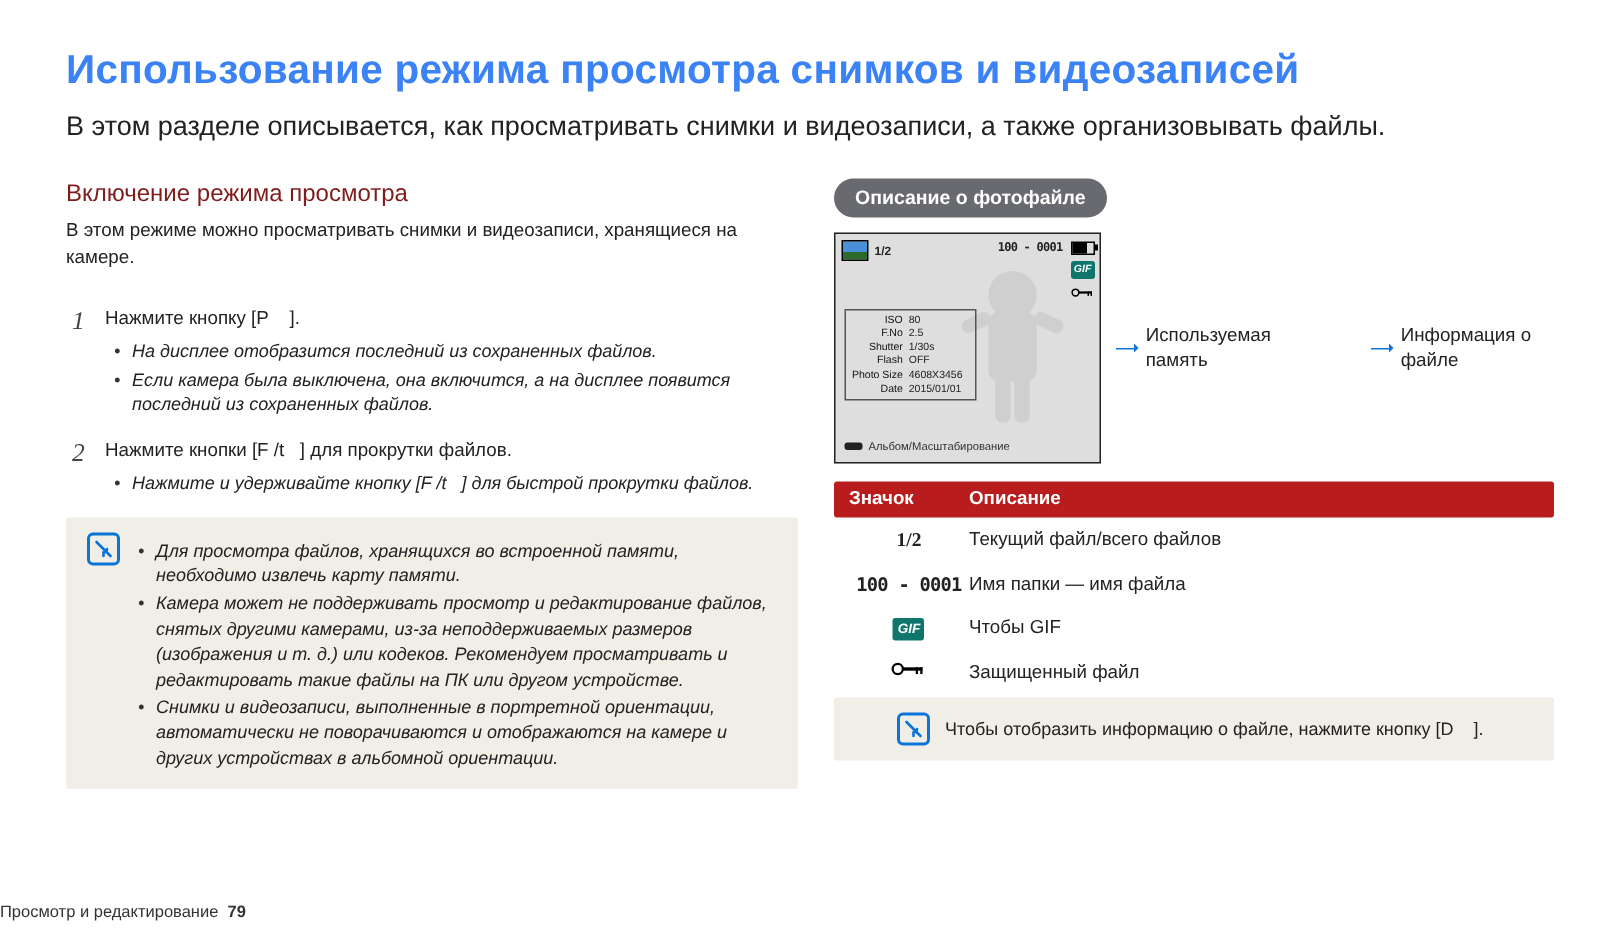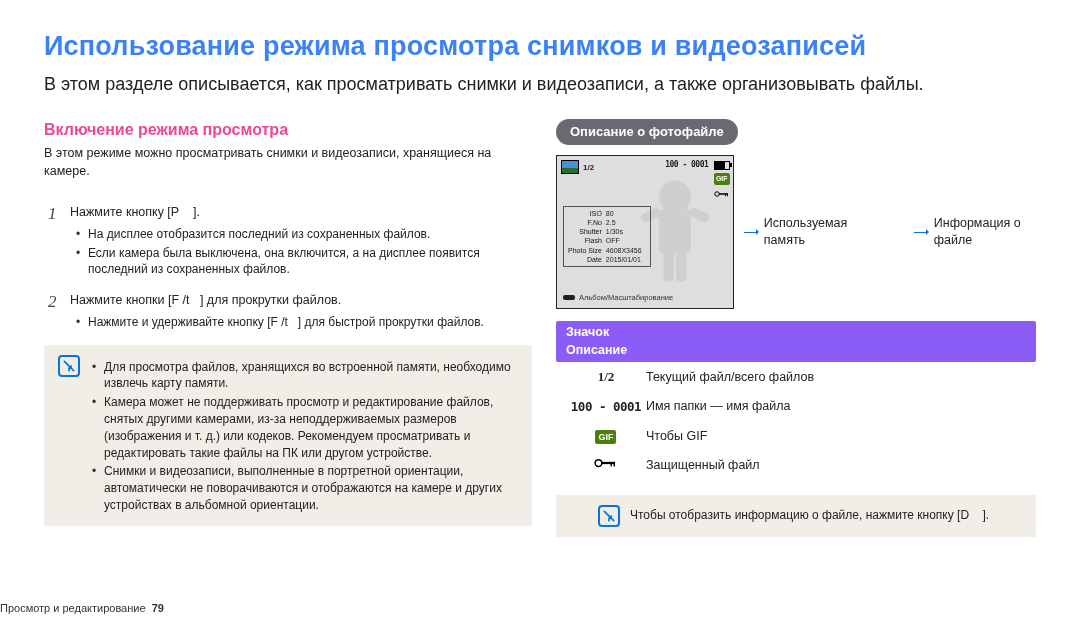--- a/index.html
+++ b/index.html
@@ -28,22 +28,22 @@
     font-size: 18px;
     margin-bottom: 22px;
   }
   .cols {
     display: flex;
     gap: 24px;
   }
   .left { width: 490px; }
   .right { flex: 1; }
   h2.section-title {
-    color: #ec4899;
-    font-weight: 700;
+    color: #7f1d1d;
+    font-weight: 400;
     font-size: 16px;
     margin: 0 0 4px 0;
   }
   .para {
     font-size: 12.5px;
     margin-bottom: 24px;
   }
   ol.steps {
     list-style: none;
     padding: 0 0 0 4px;
@@ -63,21 +63,21 @@
     font-family: Georgia, serif;
     font-size: 17px;
     color: #444;
   }
   ul.sub {
     list-style: none;
     padding: 0 0 0 18px;
     margin: 4px 0 0 0;
     font-size: 12px;
   }
-  ul.sub > li { position: relative; margin-bottom: 2px; }
+  ul.sub > li { position: relative; margin-bottom: 2px; font-style: italic; }
   ul.sub > li:before {
     content: "•";
     position: absolute;
     left: -12px;
     top: 0;
     color: #333;
   }
   .note-box {
     display: flex;
     gap: 10px;
@@ -139,23 +139,24 @@
   }
   .batt {
     display: inline-block; width: 14px; height: 7px; border: 1px solid #000;
     background: linear-gradient(to right, #000 70%, #dedede 70%);
     vertical-align: middle; margin-left: 3px;
     position: relative;
   }
   .batt:after { content:""; position:absolute; right:-3px; top:1.5px; width:2px; height:4px; background:#000; }
   .gif-icon {
     display: inline-block;
-    background: #4d7c0f; color: #fff;
+    background: #0f766e; color: #fff;
     font-size: 7px; padding: 1px 2px; border-radius: 2px;
     font-weight: 700;
+    font-style: italic;
   }
   .viewer .silhouette {
     position: absolute; left: 58px; top: 20px; width: 120px; height: 115px;
   }
   .info-box {
     position: absolute;
     left: 6px; top: 50px;
     background: rgba(255,255,255,0.0);
     border: 1px solid #555;
     padding: 2px 4px;
@@ -180,22 +181,22 @@
   .callouts .line { display: flex; align-items: center; gap: 6px; }
   .callouts .leader {
     width: 18px; height: 1px; background: #0a74d8; position: relative;
   }
   .callouts .leader:after {
     content: ""; position: absolute; right: -4px; top: -2.5px;
     border: 3px solid transparent; border-left-color: #0a74d8;
   }
   .mini-table { margin-top: 12px; font-size: 12.5px; }
   .mini-table .th-row {
-    background: #8b5cf6; color: #fff; font-weight: 700;
-    display: flex; padding: 3px 10px; border-radius: 2px; flex-direction: column;
+    background: #b91c1c; color: #fff; font-weight: 700;
+    display: flex; padding: 3px 10px; border-radius: 2px;
   }
   .mini-table .th-row > div:first-child { width: 80px; }
   .mini-table .row {
     display: flex; align-items: center; padding: 6px 10px;
   }
   .mini-table .row > div:first-child { width: 80px; text-align: center; }
   .ic-counter { font-family: Georgia, serif; font-weight: 700; font-size: 13px; }
   .ic-folder { font-family: monospace; font-weight: 700; letter-spacing: -0.5px; }
   .footer {
     position: absolute;
@@ -364,21 +365,21 @@
                 <circle cx="6" cy="7" r="4.5" fill="none" stroke="#000" stroke-width="2"></circle>
                 <rect x="10" y="5.5" width="18" height="3" fill="#000"></rect>
                 <rect x="22" y="5.5" width="2" height="6" fill="#000"></rect>
                 <rect x="26" y="5.5" width="2" height="6" fill="#000"></rect>
               </svg>
           </div>
           <div>Защищенный файл</div>
         </div>
       </div>
 
-      <div class="note-box" style="margin-top:14px;padding-left:42px;">
+      <div class="note-box" style="margin-top:2px;padding-left:42px;">
         <div class="note-icon">
           <svg viewBox="0 0 24 24">
               <path fill="none" stroke="#0a74d8" stroke-width="3" stroke-linecap="round" d="M4 4 L20 20 M12 20 v-4 a4 4 0 0 0 4-4"></path>
             </svg>
         </div>
         <div style="align-self:center;">Чтобы отобразить информацию о файле, нажмите кнопку [D&nbsp;&nbsp;&nbsp;&nbsp;].</div>
       </div>
 
     </div>
   </div>

